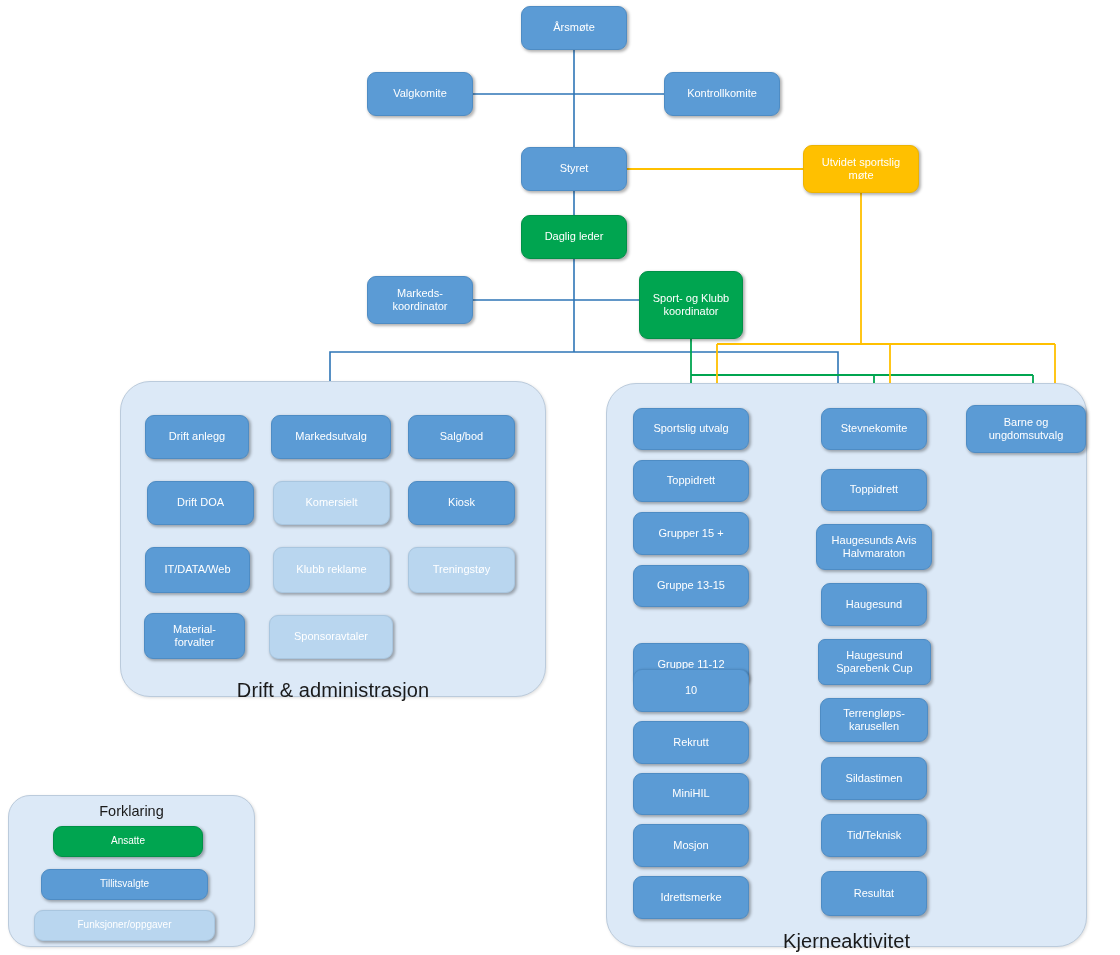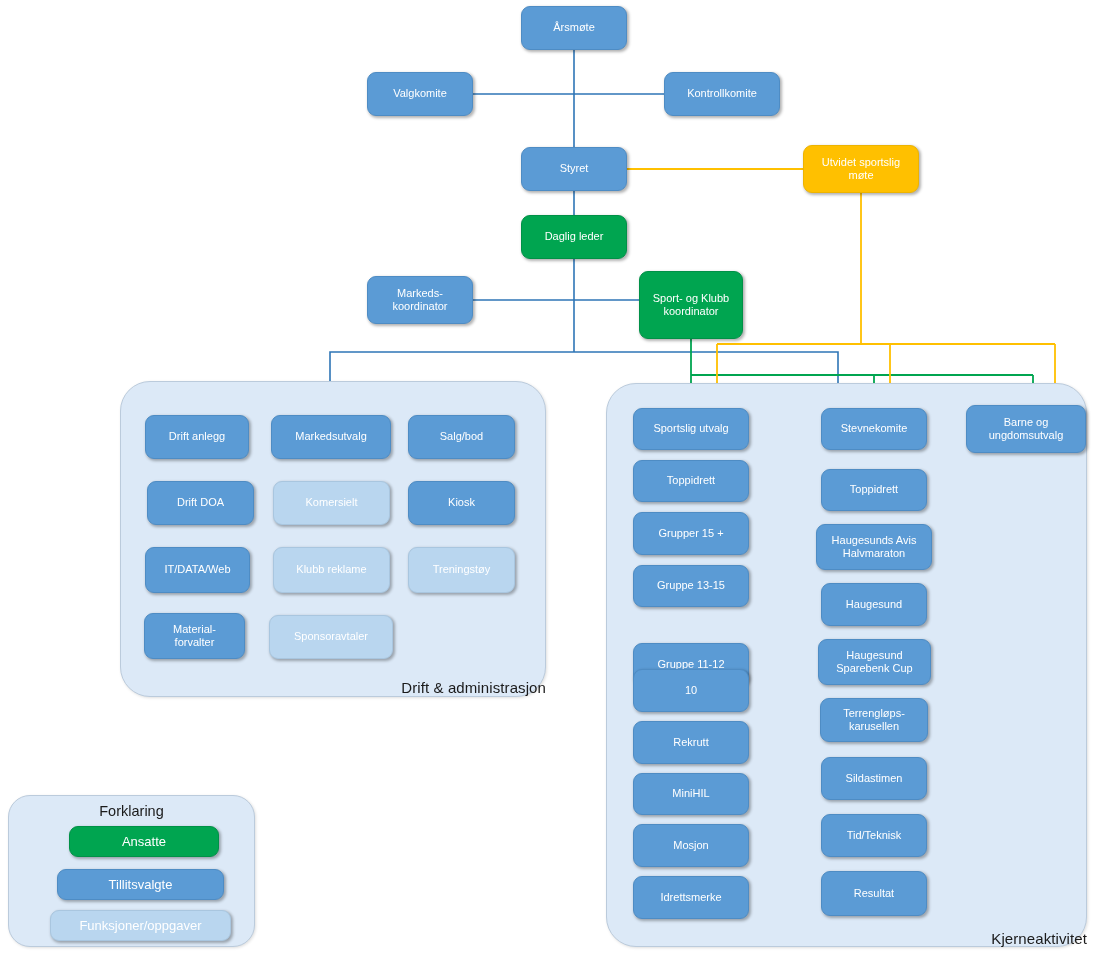--- a/index.html
+++ b/index.html
@@ -36,23 +36,23 @@
     border: 1px solid #BBCBDC;
     border-radius: 30px;
     box-sizing: border-box;
     z-index: 2;
     box-shadow: 1px 1px 3px rgba(0,0,0,0.13);
   }
   .panel-label {
     position: absolute;
     left: 0;
     right: 0;
-    text-align: right;
+    text-align: center;
     color: #1a1a1a;
-    font-size: 15px;
+    font-size: 20px;
     letter-spacing: .1px;
     z-index: 4;
   }
   
   .node {
     position: absolute;
     box-sizing: border-box;
     border-radius: 9px;
     display: flex;
     align-items: center;
@@ -86,21 +86,21 @@
     box-shadow: 1px 1px 3px rgba(0,0,0,0.13);
   }
   #legend .legend-title {
     position: absolute;
     left: 0; right: 0;
     top: 7px;
     text-align: center;
     color: #1a1a1a;
     font-size: 14.5px;
   }
-  #legend .node { font-size: 13px; margin-left: 16px; }
+  #legend .node { font-size: 10px; }
 </style>
 </head>
 <body>
 
 <div id="chart">
 
   <svg id="connectors" viewBox="0 0 1120 955" width="1120" height="955">
     <g fill="none" stroke-width="1.6" stroke="#2E75B6">
 
       <path d="M574,50 L574,147"></path>
@@ -187,21 +187,21 @@
   <div class="node blue" style="left:633px; top:669px; width:116px; height:43px;">10</div>
   <div class="node blue" style="left:633px; top:721px; width:116px; height:43px;">Rekrutt</div>
   <div class="node blue" style="left:633px; top:773px; width:116px; height:42px;">MiniHIL</div>
   <div class="node blue" style="left:633px; top:824px; width:116px; height:43px;">Mosjon</div>
   <div class="node blue" style="left:633px; top:876px; width:116px; height:43px;">Idrettsmerke</div>
 
   <div class="node blue" style="left:821px; top:408px; width:106px; height:42px;">Stevnekomite</div>
   <div class="node blue" style="left:821px; top:469px; width:106px; height:42px;">Toppidrett</div>
   <div class="node blue" style="left:816px; top:524px; width:116px; height:46px;">Haugesunds Avis Halvmaraton</div>
   <div class="node blue" style="left:821px; top:583px; width:106px; height:43px;">Haugesund</div>
-  <div class="node blue" style="left:818px; top:639px; width:113px; height:46px;">Haugesund Sparebenk Cup</div>
+  <div class="node blue" style="left:818px; top:639px; width:113px; height:46px;border-radius:7px;">Haugesund Sparebenk Cup</div>
   <div class="node blue" style="left:820px; top:698px; width:108px; height:44px; white-space:pre-line;">Terrengløps-
 karusellen</div>
   <div class="node blue" style="left:821px; top:757px; width:106px; height:43px;">Sildastimen</div>
   <div class="node blue" style="left:821px; top:814px; width:106px; height:43px;">Tid/Teknisk</div>
   <div class="node blue" style="left:821px; top:871px; width:106px; height:45px;">Resultat</div>
 
   <div class="node blue" style="left:966px; top:405px; width:120px; height:48px;">Barne og ungdomsutvalg</div>
 
   <div id="legend">
     <div class="legend-title">Forklaring</div>

